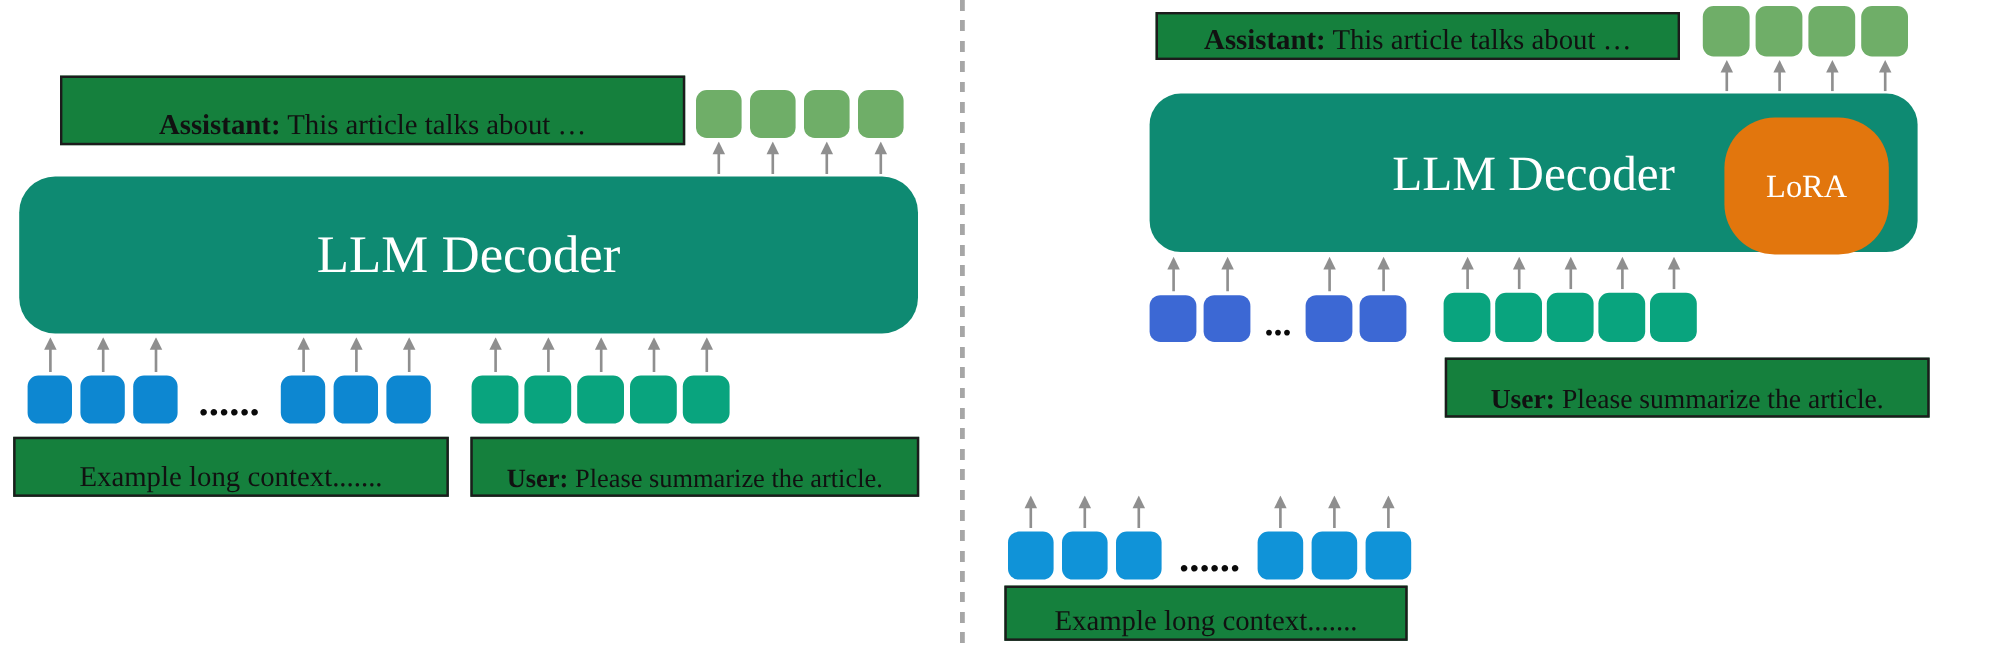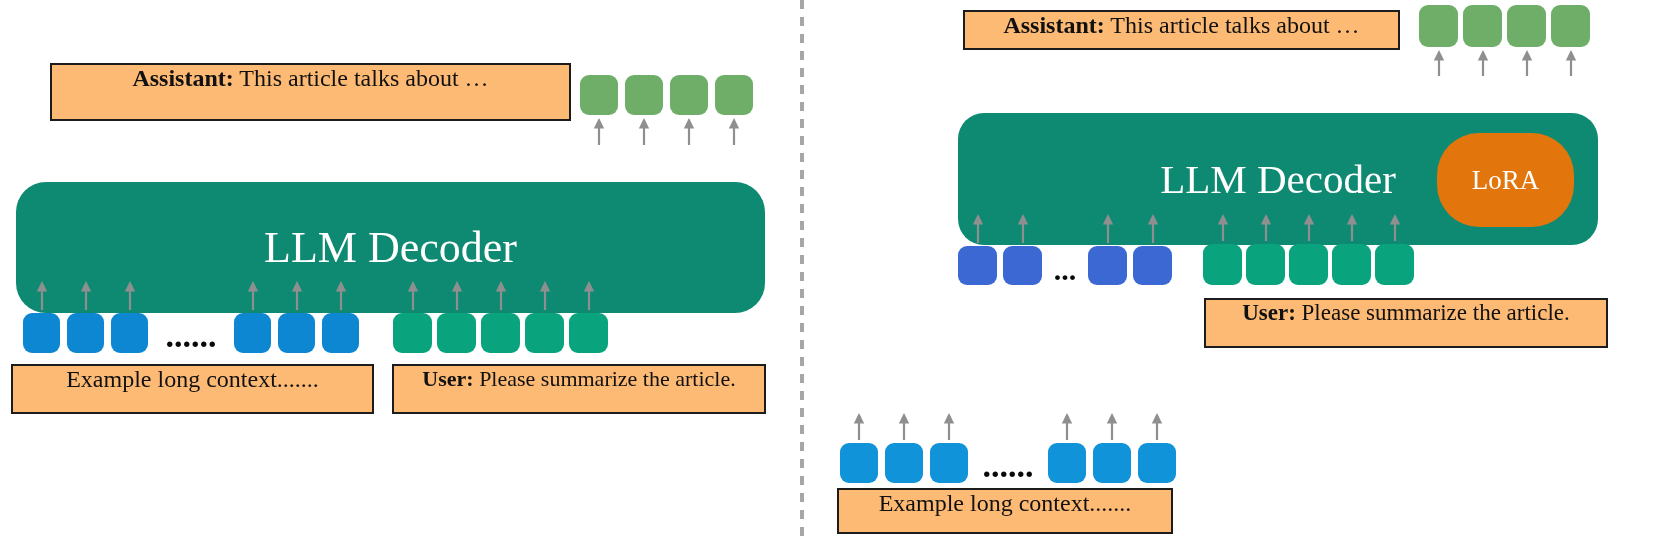--- a/index.html
+++ b/index.html
@@ -1,29 +1,29 @@
 <!DOCTYPE html>
 <html><head>
 <meta charset="utf-8">
 <style>
   html,body{margin:0;padding:0;background:#ffffff;}
   .canvas{
     position:relative;width:1661px;height:539px;background:#ffffff;overflow:hidden;
     font-family:"Liberation Serif", "DejaVu Serif", serif;
   }
   .textbox{
-    position:absolute;box-sizing:border-box;border:2px solid #1c1c1c;background:#fdba74;
-    display:flex;align-items:flex-start;justify-content:center;white-space:pre;color:#111;
+    position:absolute;box-sizing:border-box;border:2px solid #1c1c1c;background:#15803d;
+    display:flex;align-items:flex-end;justify-content:center;white-space:pre;color:#111;
   }
   .textbox .b{font-weight:bold;}
   .block{
     position:absolute;box-sizing:border-box;display:flex;align-items:center;justify-content:center;
     color:#ffffff;
   }
-  .decoder{background:#0e8a72;margin-top:35px;}
+  .decoder{background:#0e8a72;}
   .encoder{background:#1273b7;}
   .lora{
     position:absolute;display:flex;align-items:center;justify-content:center;
     background:#e2760d;color:#fff;
   }
   .token-row,.arrow-row{position:absolute;display:flex;align-items:flex-start;}
   .tok{flex:0 0 auto;}
   .dots{
     flex:0 0 auto;display:flex;align-items:flex-end;justify-content:center;
     font-weight:bold;color:#0a0a0a;height:100%;padding-bottom:2px;line-height:1;
@@ -80,21 +80,21 @@
   </div>
 
   <div class="divider"></div>
 
   <div class="textbox" style="left:963px;top:10px;width:437px;height:40px;font-size:24px;">
     <span class="b">Assistant:</span><span> This article talks about …</span>
   </div>
 
   <div class="block decoder" style="left:958px;top:78px;width:640px;height:132px;border-radius:26px;font-size:41px;">
     <span>LLM Decoder</span>
-    <div class="lora" style="left:479px;top:20px;width:137px;height:94px;border-radius:42px;font-size:27px;">
+    <div class="lora" style="left:479px;top:20px;width:137px;height:114px;border-radius:42px;font-size:27px;">
       <span>LoRA</span>
     </div>
   </div>
 
   <div class="token-row" style="left: 1419px; top: 5px; height: 42px; gap: 5px;">
       <div class="tok" style="width: 39px; height: 42px; background: rgb(111, 174, 104); border-radius: 9px;"></div>
       <div class="tok" style="width: 39px; height: 42px; background: rgb(111, 174, 104); border-radius: 9px;"></div>
       <div class="tok" style="width: 39px; height: 42px; background: rgb(111, 174, 104); border-radius: 9px;"></div>
       <div class="tok" style="width: 39px; height: 42px; background: rgb(111, 174, 104); border-radius: 9px;"></div>
     </div>

